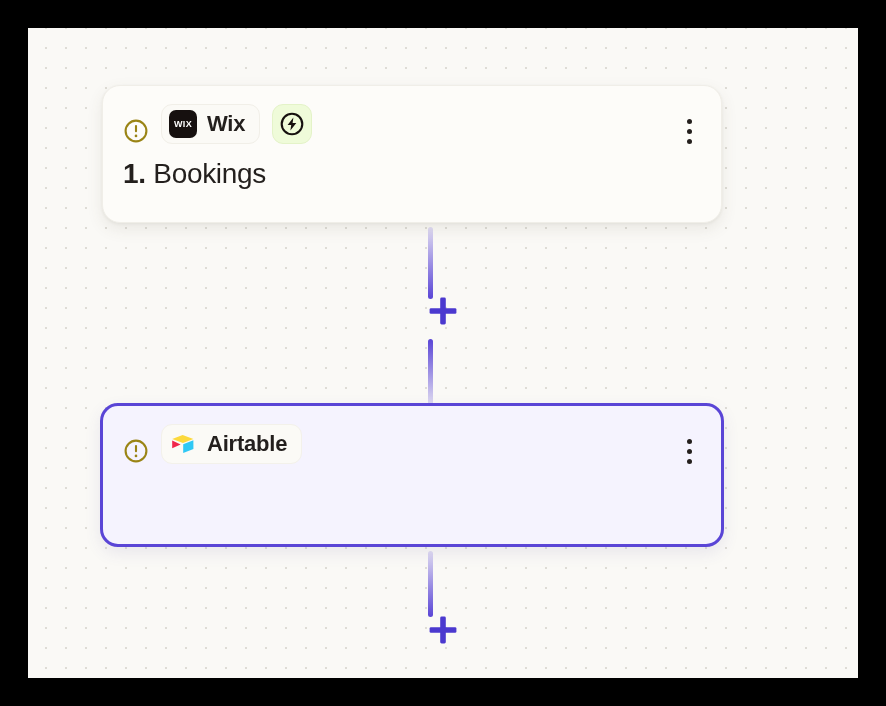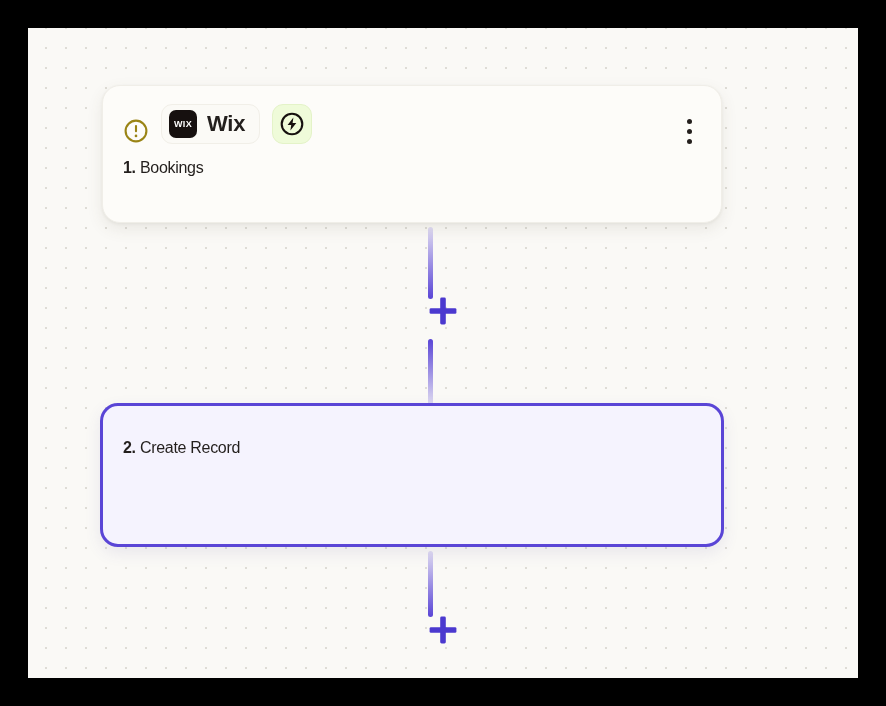--- a/index.html
+++ b/index.html
@@ -153,21 +153,21 @@
     width: 5px;
     height: 5px;
     border-radius: 50%;
     background: #241f1d;
     display: block;
   }
 
   
   .node-title {
     margin-top: 16px;
-    font-size: 16px;
+    font-size: 28px;
     color: #231f1d;
     letter-spacing: -0.3px;
     line-height: 1;
     white-space: nowrap;
   }
   .node-title .step-num {
     font-weight: bold;
   }
   .node-title .step-label {
     font-weight: normal;
@@ -254,25 +254,46 @@
     <div class="plus-btn" style="top:62px">
       <svg width="34" height="34" viewBox="0 0 34 34">
         <rect x="14.2" y="3.6" width="5.6" height="26.8" rx="1.4" fill="#4b39cf"></rect>
         <rect x="3.6" y="14.2" width="26.8" height="5.6" rx="1.4" fill="#4b39cf"></rect>
       </svg>
     </div>
     <div class="conn-line fade-down" style="top:116px;height:66px"></div>
   </div>
 
   <div class="node node-action">
-
-    <div class="node-title">
-      <span class="step-num">2.</span>
-      <span class="step-label">Create Record</span>
-    </div>
+    <div class="node-head">
+
+      <svg class="warn-icon" viewBox="0 0 26 26">
+        <circle cx="13" cy="13" r="10.4" fill="none" stroke="#9a8415" stroke-width="2.1"></circle>
+        <rect x="11.95" y="6.9" width="2.1" height="7.4" rx="1.05" fill="#9a8415"></rect>
+        <circle cx="13" cy="17.9" r="1.35" fill="#9a8415"></circle>
+      </svg>
+
+      <div class="app-pill">
+        <svg class="airtable-mark" viewBox="0 0 28 28">
+          <path d="M3.2 9.0 L13.6 5.0 L24.4 9.0 L14.0 13.1 Z" fill="#fcd93c"></path>
+          <path d="M3.2 10.6 L3.2 18.3 L11.6 14.6 Z" fill="#f0264a"></path>
+          <path d="M14.2 14.3 L24.4 10.3 L24.4 18.9 L14.2 23.0 Z" fill="#2fc8f5"></path>
+        </svg>
+        <span class="app-name">Airtable</span>
+      </div>
+
+      <span class="spacer"></span>
+
+      <span class="kebab">
+        <i></i>
+        <i></i>
+        <i></i>
+      </span>
+    </div>
+
   </div>
 
   <div class="connector" style="top:519px;height:131px">
     <div class="conn-line fade-up" style="top:4px;height:66px"></div>
     <div class="plus-btn" style="top:57px">
       <svg width="34" height="34" viewBox="0 0 34 34">
         <rect x="14.2" y="3.6" width="5.6" height="26.8" rx="1.4" fill="#4b39cf"></rect>
         <rect x="3.6" y="14.2" width="26.8" height="5.6" rx="1.4" fill="#4b39cf"></rect>
       </svg>
     </div>

